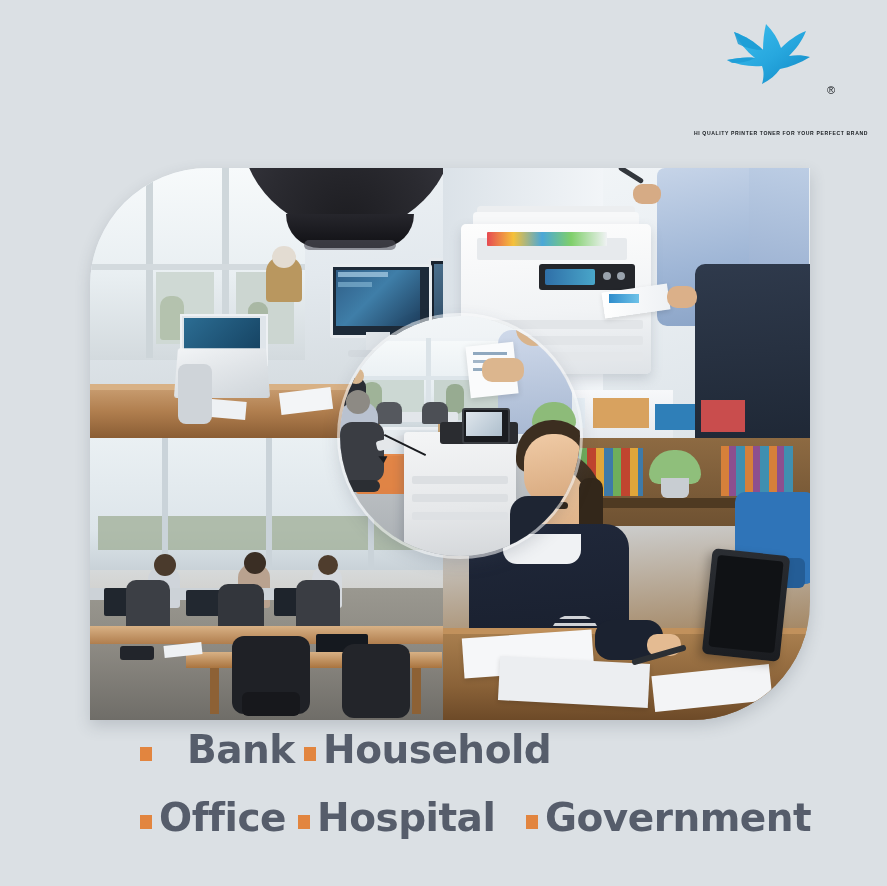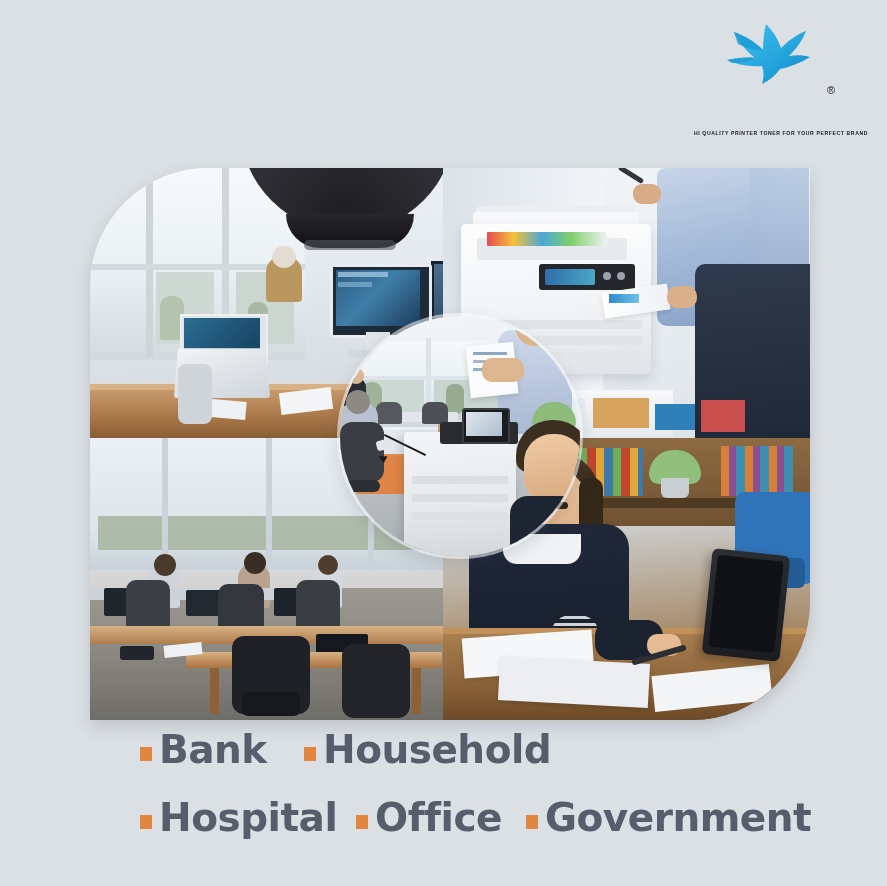--- a/index.html
+++ b/index.html
@@ -290,21 +290,21 @@
   .bullet{
     width:12px;height:14px;background:#e2853f;
     display:inline-block;margin-right:7px;flex:0 0 auto;
     position:relative;top:-2px;
   }
   .ltext{
     font-size:39px;font-weight:bold;color:#565d6b;
     letter-spacing:-0.5px;line-height:44px;
     font-family:"DejaVu Sans", sans-serif;white-space:nowrap;
   }
-  .r1c1{width:164px;}
+  .r1c1{width:164px;gap:28px;}
   .r1c2{width:212px;}
   .r1c3{width:auto;}
   .r2c1{width:158px;}
   .r2c2{width:216px;}
   .r2c3{width:auto;padding-left:12px;justify-content:flex-end;}
 </style>
 </head>
 <body>
 
 <div id="stage">
@@ -529,28 +529,28 @@
         <span class="bullet"></span>
         <span class="ltext">Bank</span>
       </div>
       <div class="lbl r1c2">
         <span class="bullet"></span>
         <span class="ltext">Household</span>
       </div>
     </div>
 
     <div class="lrow">
+      <div class="lbl r2c1">
+        <span class="bullet"></span>
+        <span class="ltext">Office</span>
+      </div>
       <div class="lbl r2c2">
         <span class="bullet"></span>
         <span class="ltext">Hospital</span>
       </div>
-      <div class="lbl r2c1">
-        <span class="bullet"></span>
-        <span class="ltext">Office</span>
-      </div>
       <div class="lbl r2c3">
         <span class="bullet"></span>
         <span class="ltext">Government</span>
       </div>
     </div>
 
   </div>
 
 </div>
 

